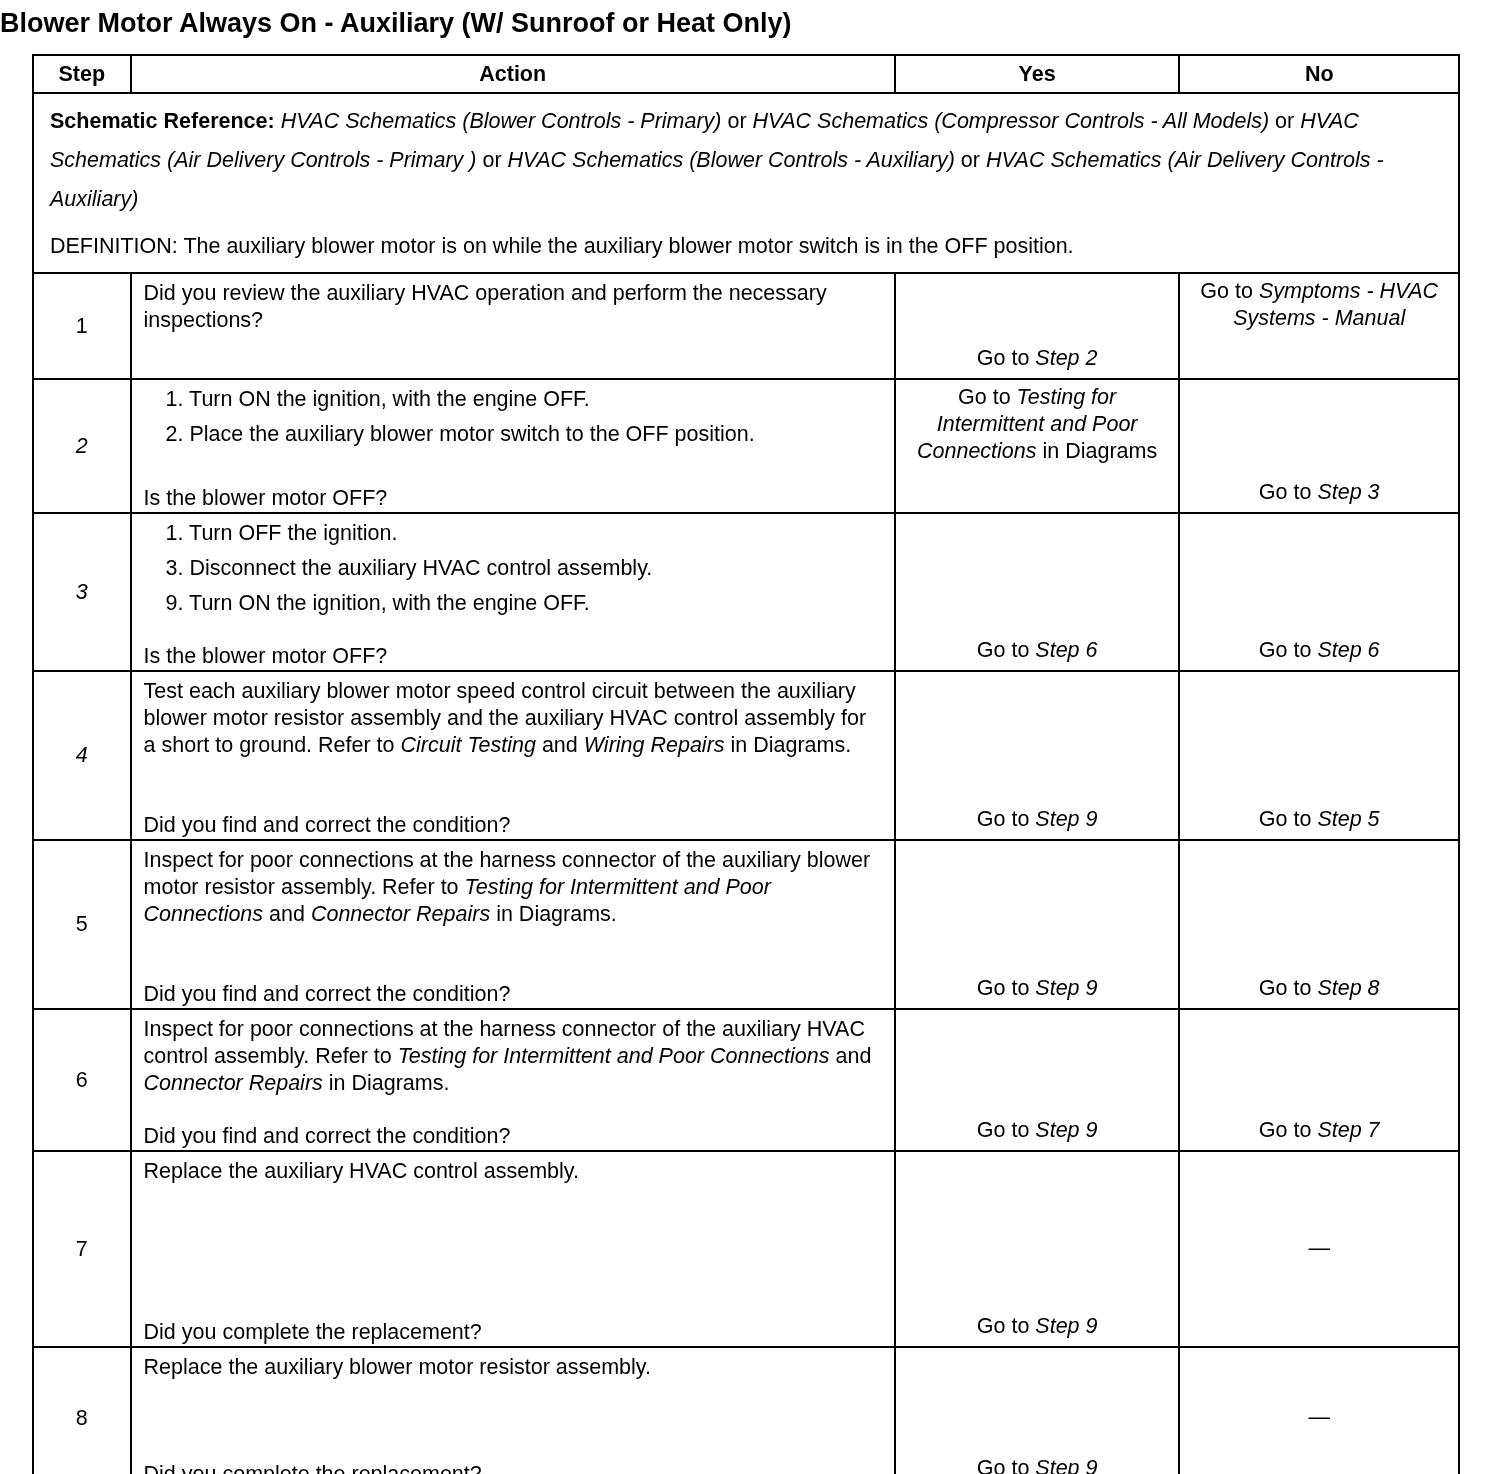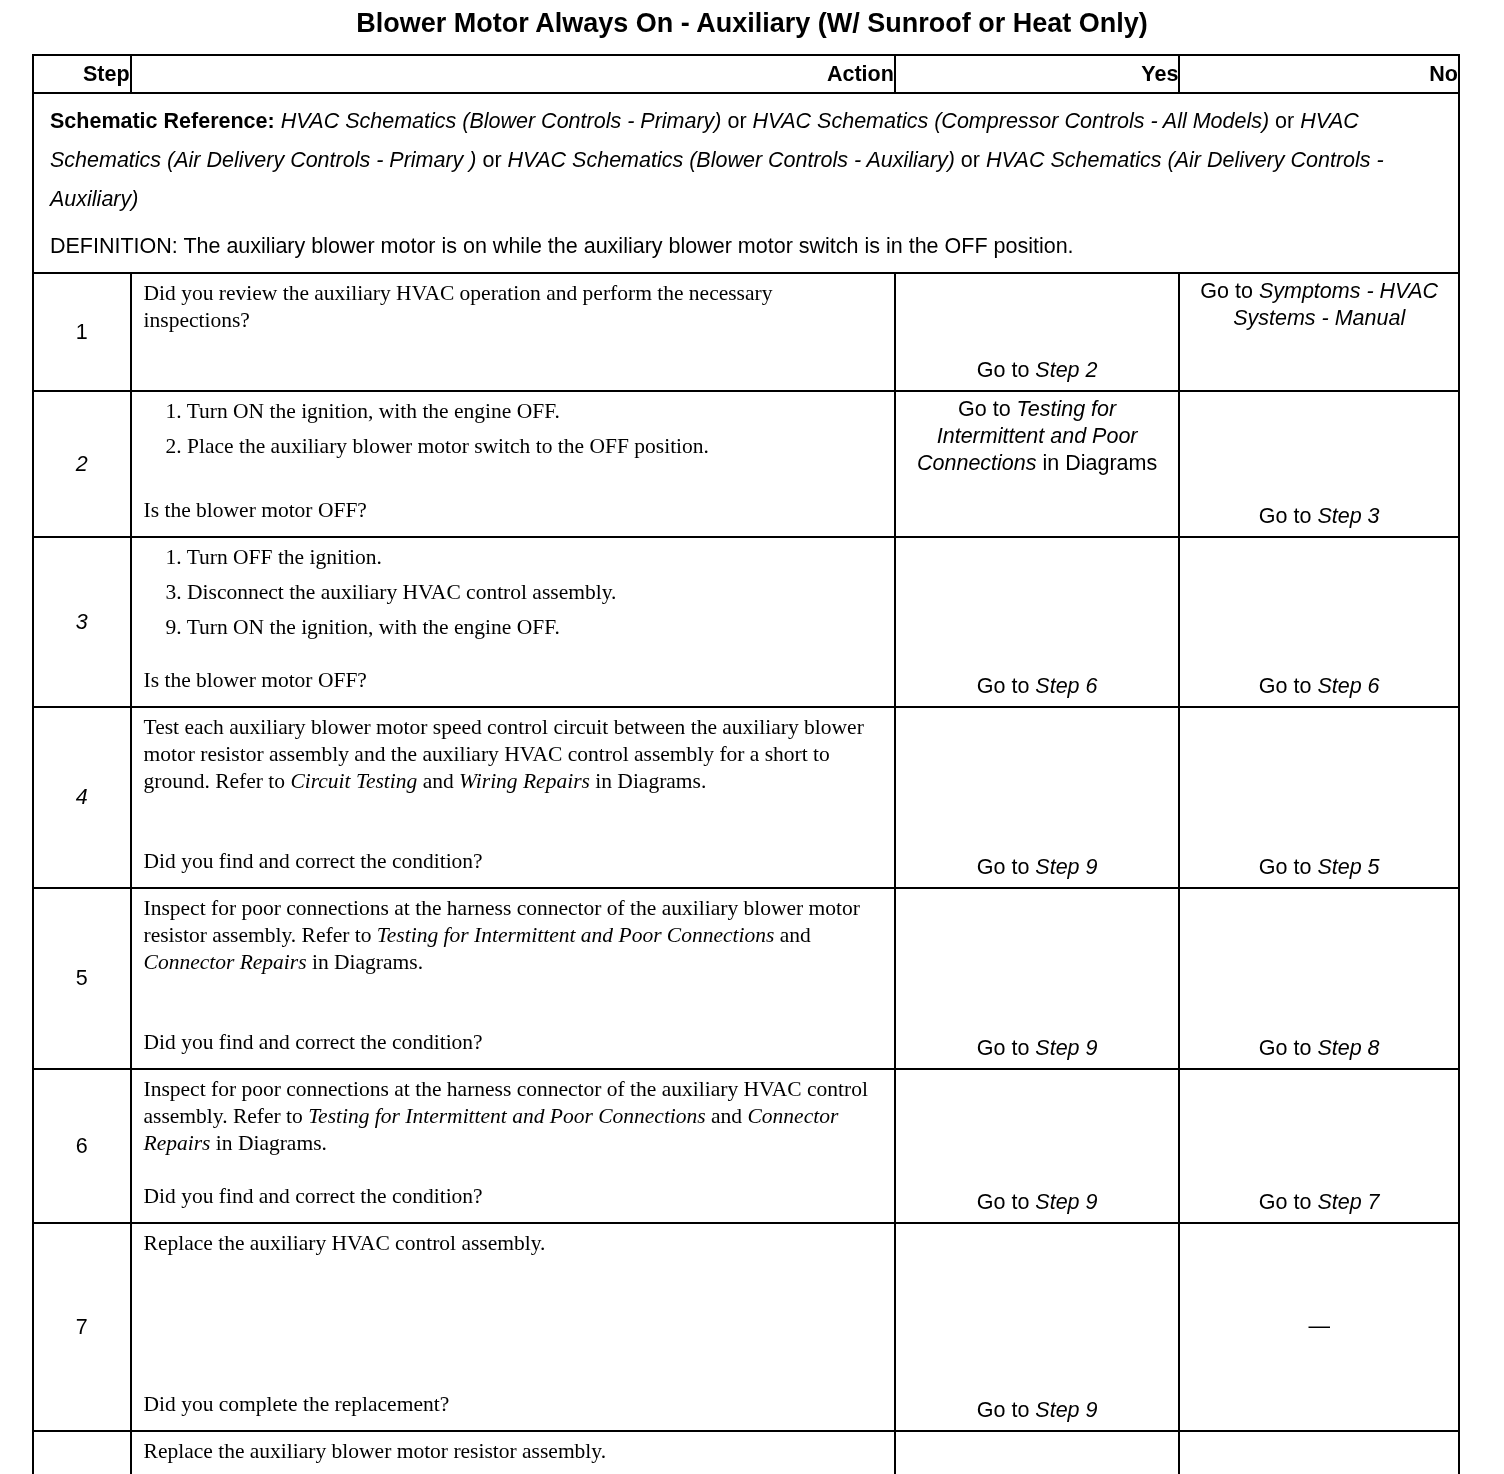--- a/index.html
+++ b/index.html
@@ -1,30 +1,30 @@
 <!DOCTYPE html>
 <html><head>
 <meta charset="utf-8">
 <style>
   html, body { margin: 0; padding: 0; background: #ffffff; }
   body { width: 1504px; height: 1474px; position: relative; font-family: "Liberation Sans", sans-serif; color: #000; }
-  .title { position: absolute; top: 8px; left: 0; width: 1504px; text-align: center; font-weight: bold; font-size: 27px; }
+  .title { position: absolute; top: 8px; left: 0; width: 1504px; font-weight: bold; font-size: 27px; }
   table { position: absolute; top: 54px; left: 32px; width: 1428px; border-collapse: collapse; table-layout: fixed; }
   td, th { border: 2.5px solid #000; font-size: 21.5px; line-height: 27px; vertical-align: top; padding: 0; }
-  th { font-weight: bold; height: 36px; text-align: right; vertical-align: middle; }
+  th { font-weight: bold; height: 36px; text-align: center; vertical-align: middle; }
   .c-step { width: 97px; }
   .c-action { width: 760px; }
   .c-yes { width: 283px; }
   .c-no { width: 278px; }
   .ref { padding: 8px 16px 6px 16px; font-size: 21.5px; line-height: 39px; }
   .ref .lbl { font-weight: bold; }
   .ref .def { margin-top: 8px; }
   .step-num { text-align: center; vertical-align: middle; }
   .step-num.it { font-style: italic; }
-  .action { padding: 6px 12px 12px 12px; font-family: Liberation Serif, serif; }
+  .action { padding: 6px 12px 0 12px; }
   .action .para { margin: 0; }
   .action .list-item { padding-left: 22px; margin-bottom: 8px; }
   .action .gap { margin-top: 16px; }
   .resp { text-align: center; vertical-align: bottom; padding: 4px 8px 6px 8px; }
   .resp.top { vertical-align: top; margin-left: 16px; }
   .resp.mid { vertical-align: middle; }
   i { font-style: italic; }
   .flex-col { display: flex; flex-direction: column; justify-content: space-between; height: 100%; }
 </style>
 </head>

